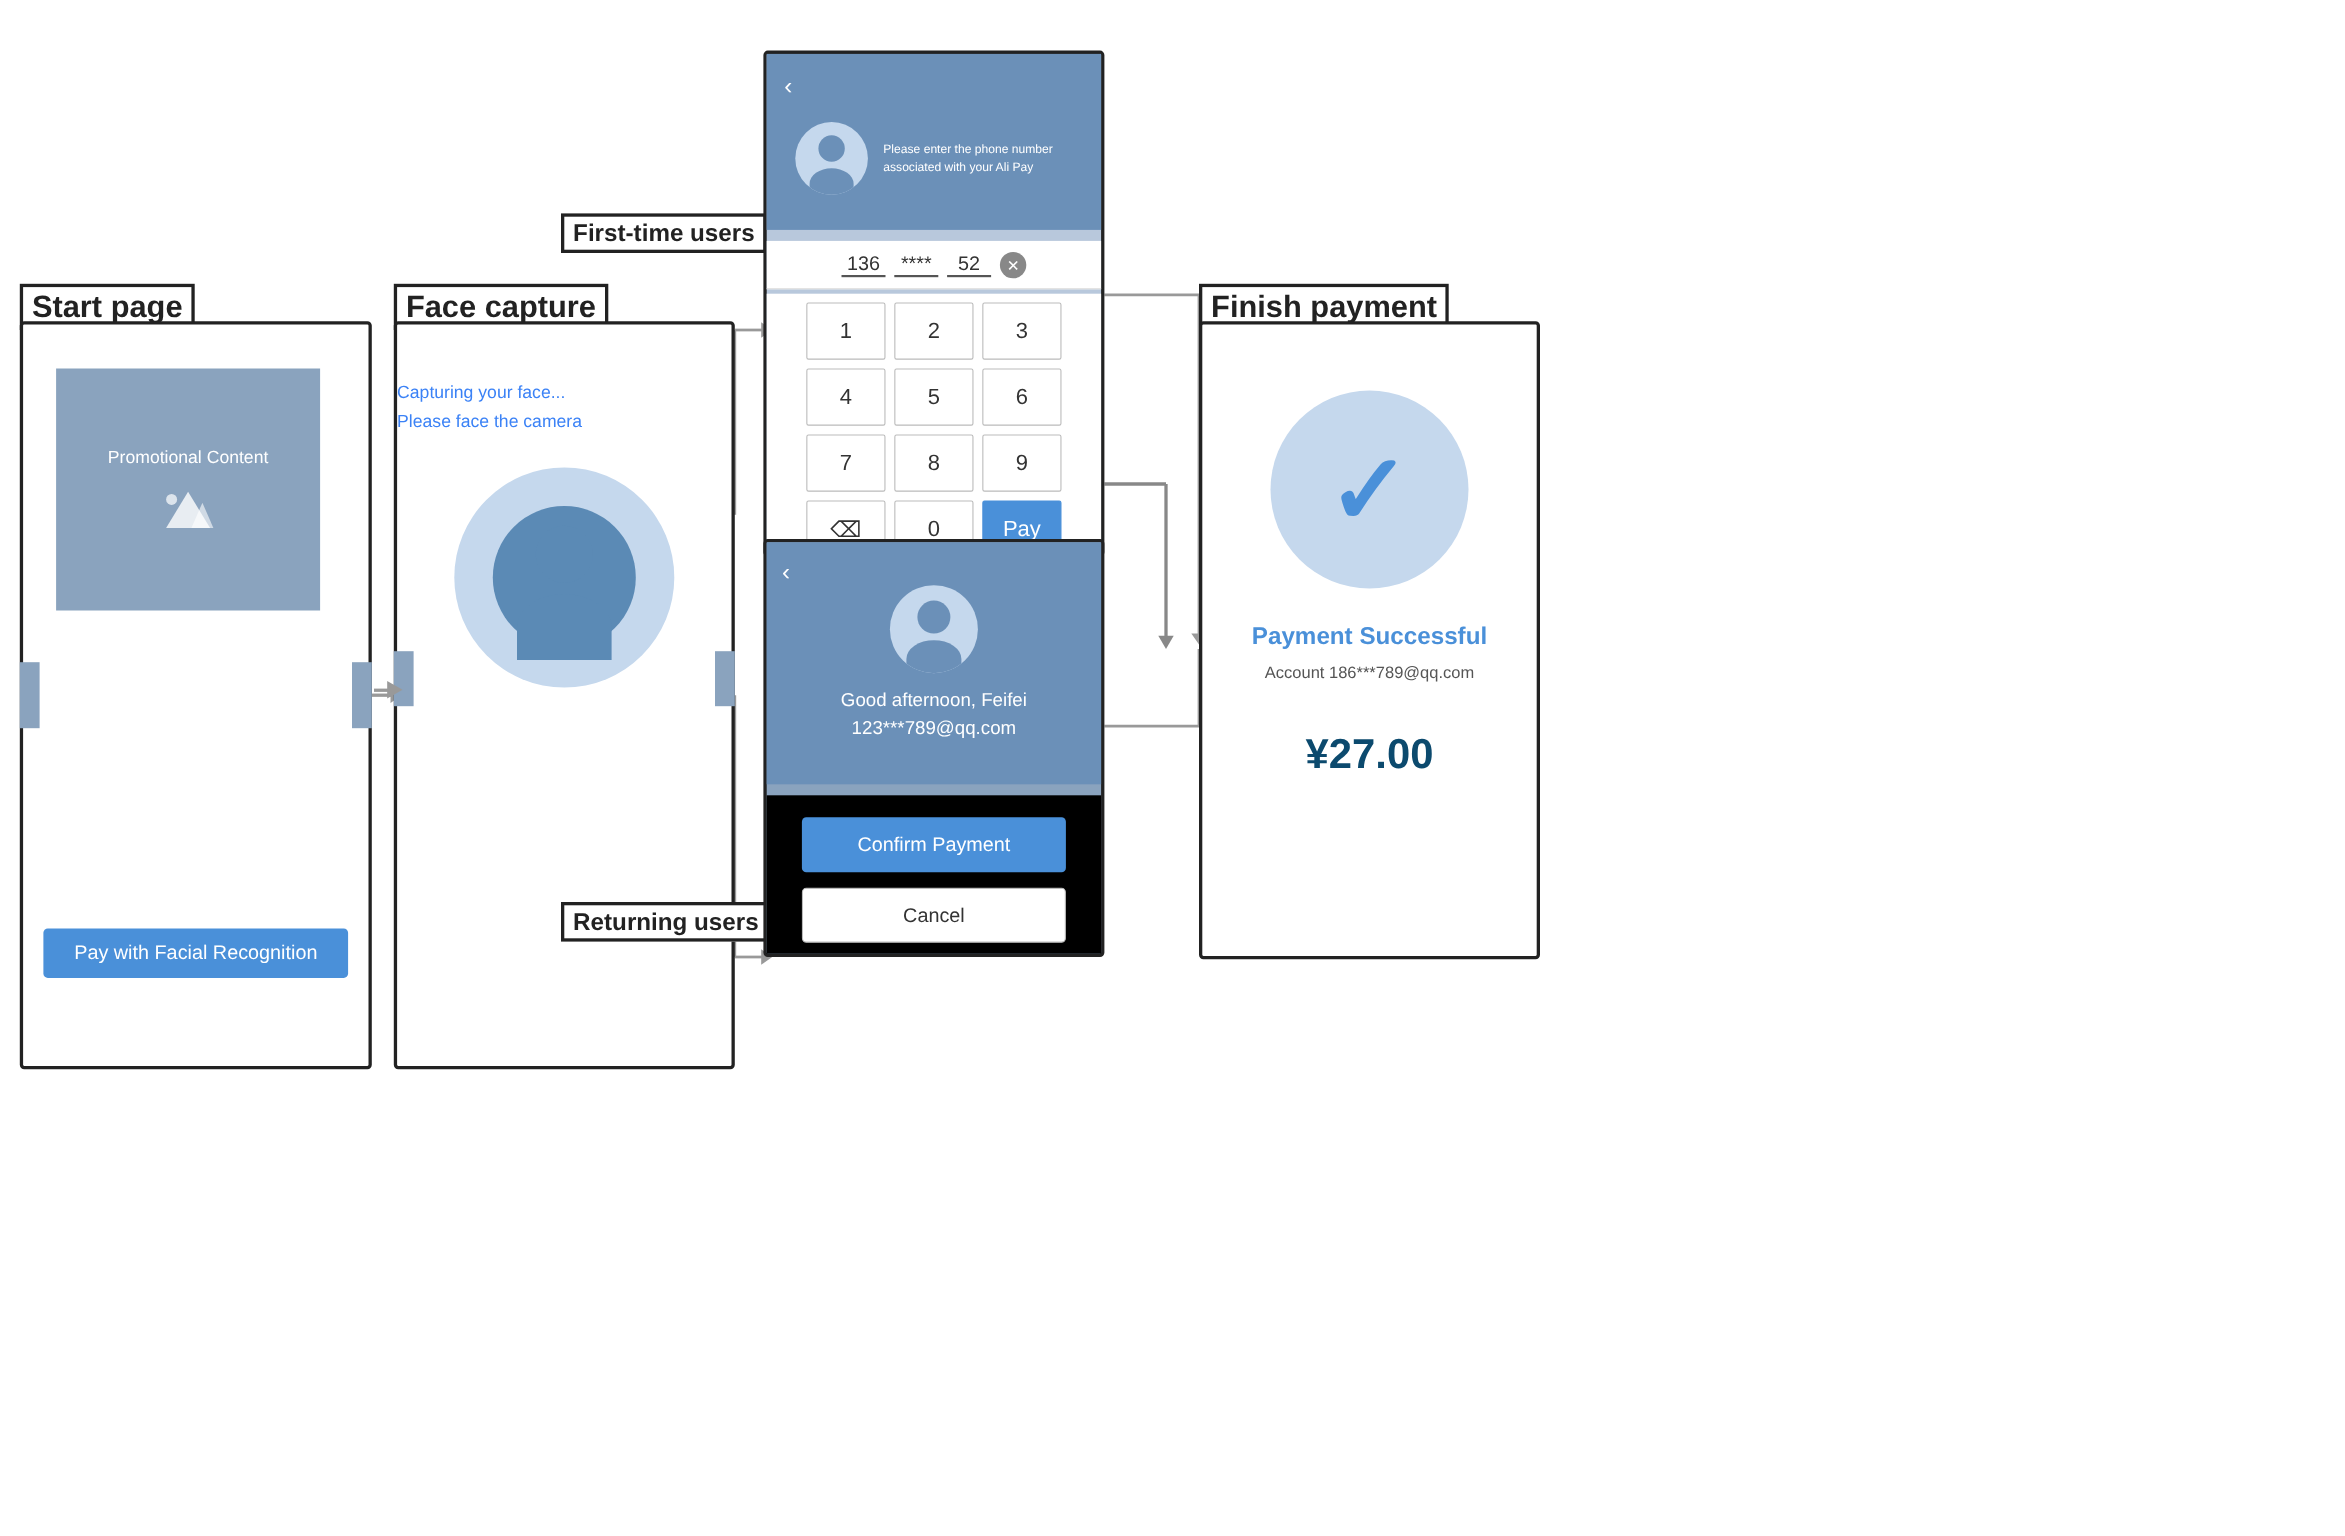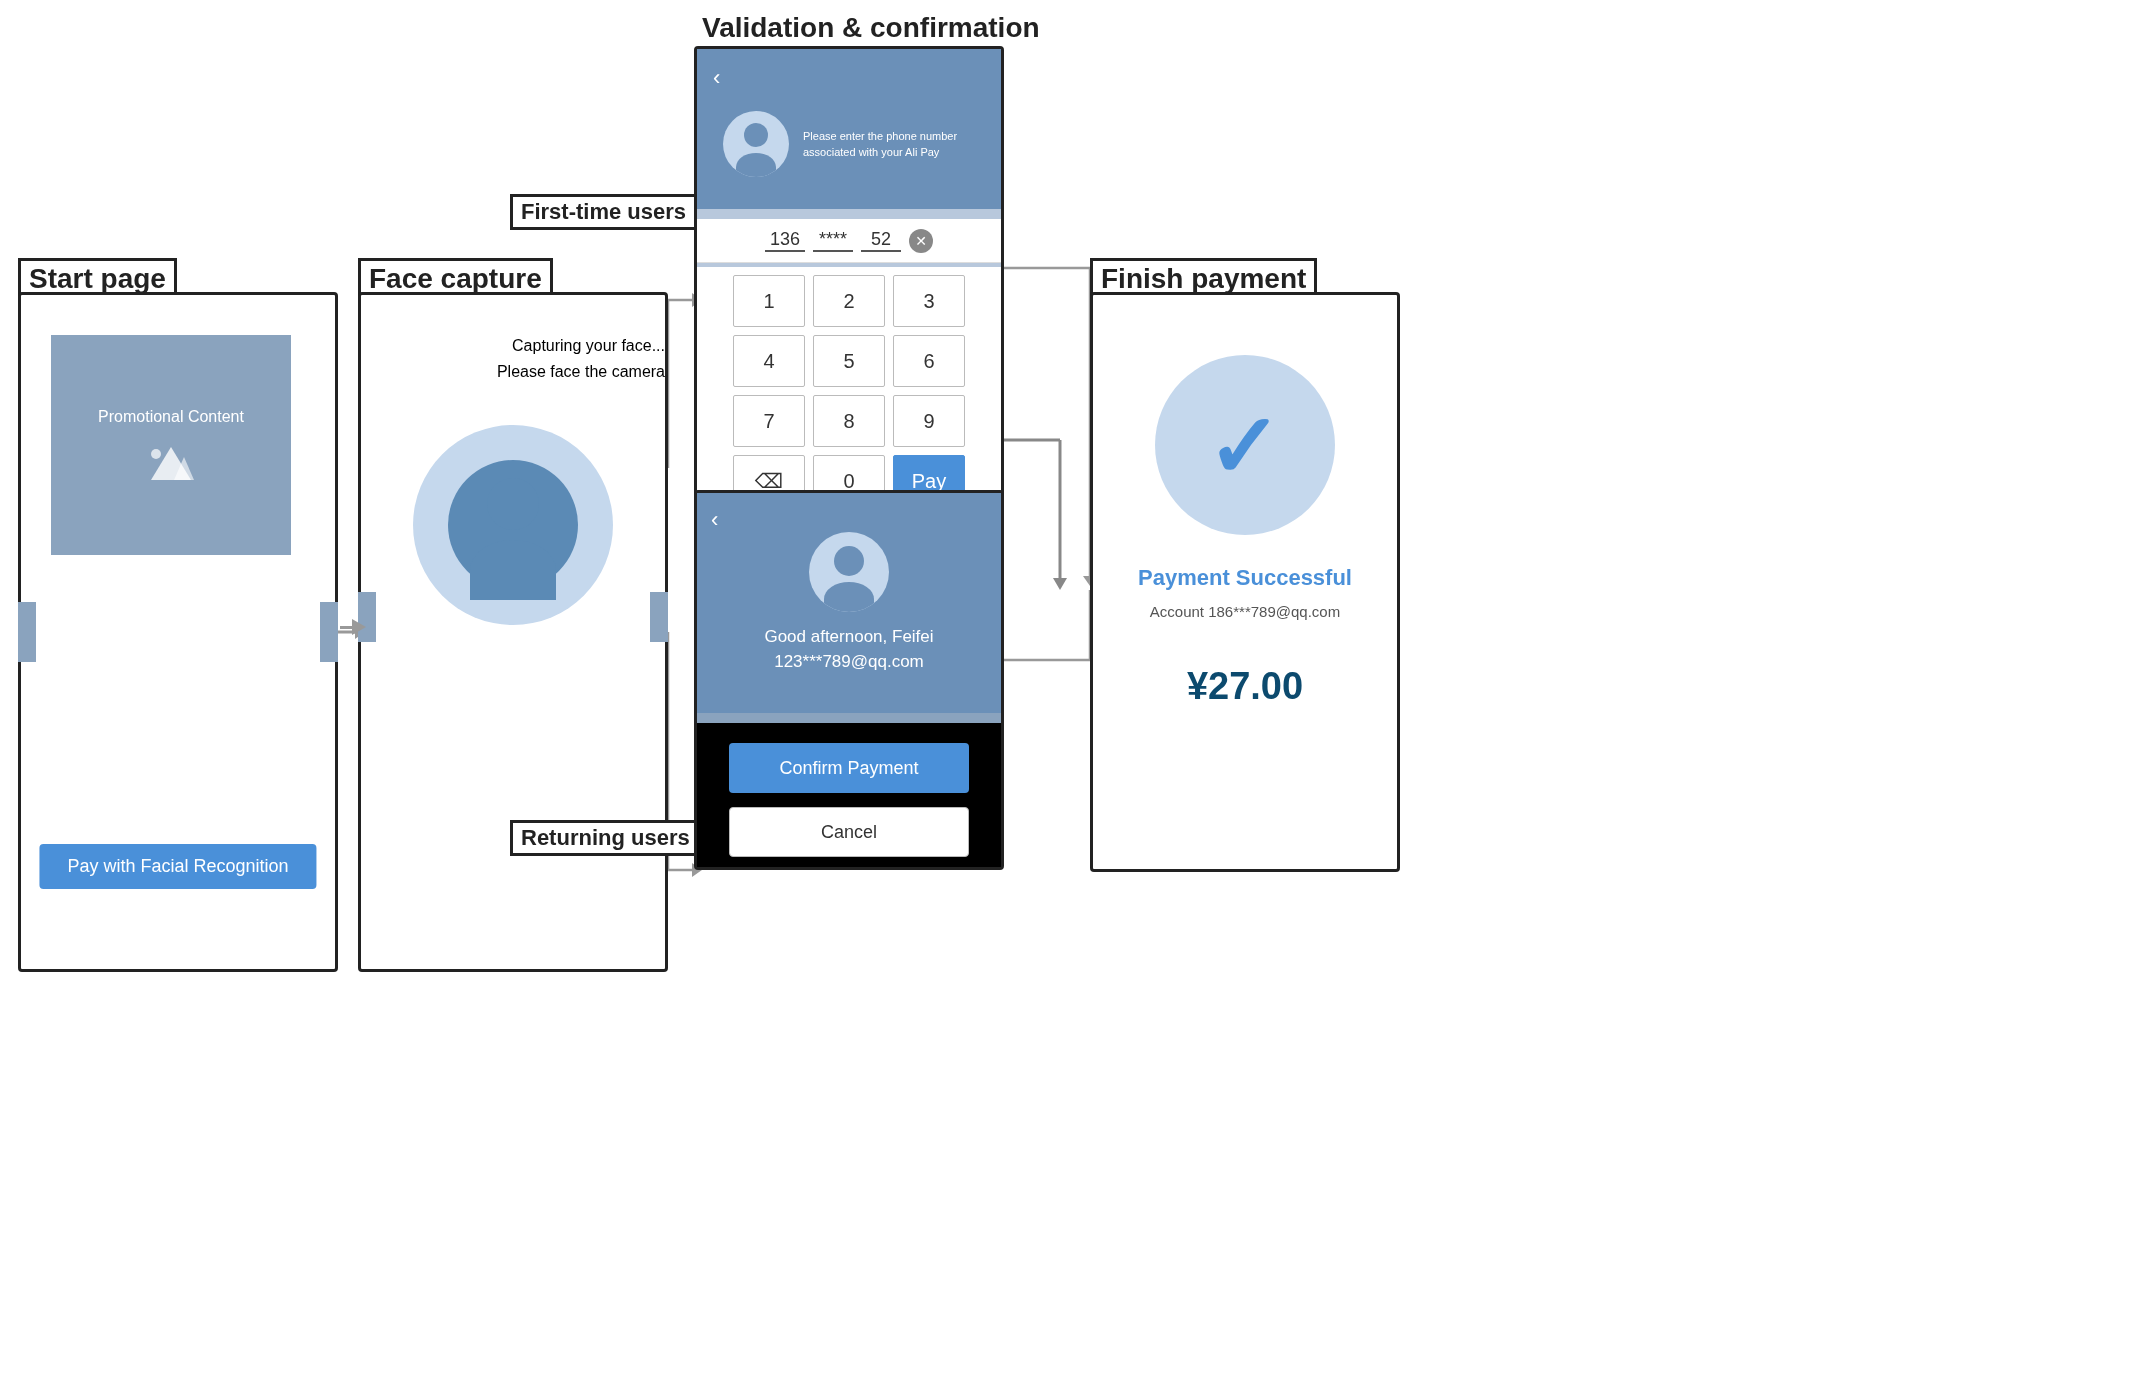--- a/index.html
+++ b/index.html
@@ -130,26 +130,26 @@
       top: 50%;
       transform: translateY(-50%);
       width: 18px;
       height: 60px;
       background: #8aa3be;
     }
 
     
     .face-instructions {
       position: absolute;
-      top: 38px;
-      left: 0;
-      right: 0;
-      text-align: right;
+      top: 50px;
+      left: 0;
+      right: 0;
+      text-align: left;
       font-size: 16px;
-      color: #000000;
+      color: #3b82f6;
       line-height: 1.6;
     }
 
     .face-circle {
       position: absolute;
       top: 130px;
       left: 50%;
       transform: translateX(-50%);
       width: 200px;
       height: 200px;
@@ -590,21 +590,20 @@
     </div>
 
     <div class="face-circle">
       <div class="face-avatar">
         <div class="face-head"></div>
         <div class="face-body"></div>
       </div>
     </div>
   </div>
 
-  <div class="label-box" style="left:694px; top:10px; border:none; font-size:28px; font-weight:bold;">Validation &amp; confirmation</div>
 
   <div class="flow-label" style="left:510px; top:194px; font-size:22px;">First-time users</div>
 
   <div class="phone-frame validation-frame">
 
     <div class="validation-header">
       <div class="back-arrow">‹</div>
       <div class="header-avatar">
         <div class="header-avatar-inner">
           <div class="avatar-head"></div>

